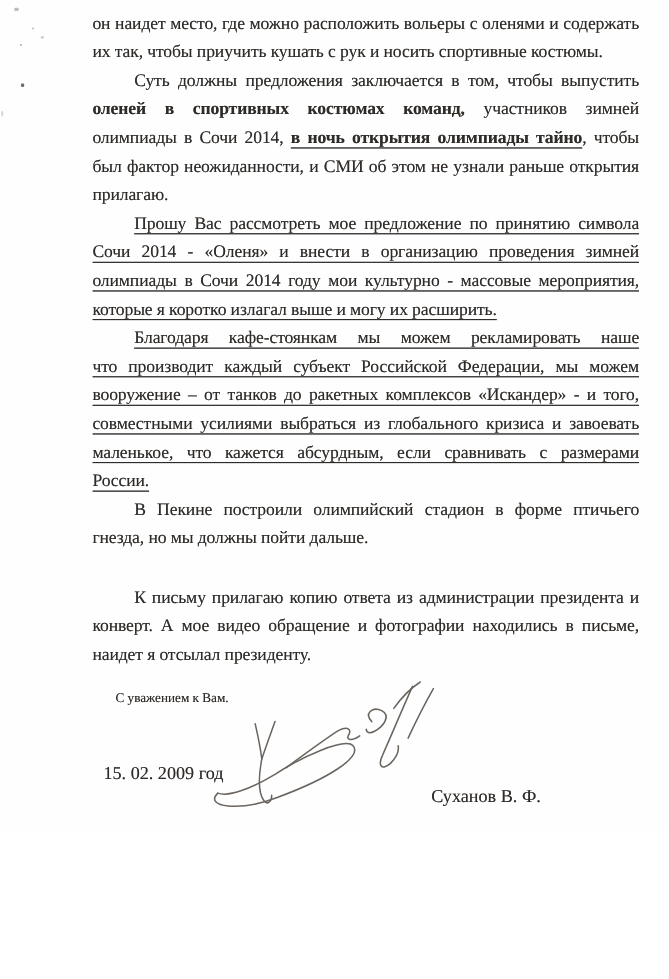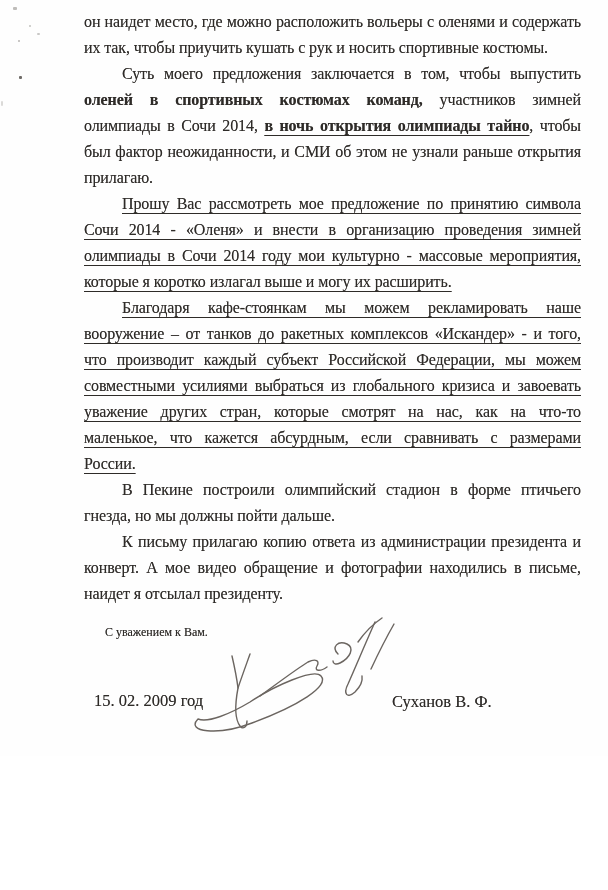--- a/index.html
+++ b/index.html
@@ -65,21 +65,21 @@
     position: absolute;
     left: 10px;
     top: 46px;
     font-size: 16.5px;
     white-space: nowrap;
     text-shadow: 0 0 0.5px rgba(45,42,40,0.55);
   }
   .name {
     position: absolute;
     left: 308px;
-    top: 47px;
+    top: 67px;
     font-size: 16.5px;
     white-space: nowrap;
     text-shadow: 0 0 0.5px rgba(45,42,40,0.55);
   }
   .signature {
     position: absolute;
     left: 106px;
     top: -31px;
   }
   .signature path {
@@ -105,39 +105,38 @@
   <div class="speck" style="left:37px; top:33px; width:3px; height:2px; opacity:.45;"></div>
   <div class="speck" style="left:18px; top:40px; width:2px; height:2px; opacity:.6;"></div>
   <div class="speck" style="left:19px; top:76px; width:3px; height:3px; opacity:.85; background:#55514c;"></div>
   <div class="speck" style="left:1px; top:101px; width:2px; height:5px; opacity:.3;"></div>
 
   <div class="content">
 
     <div id="letter-body">
         <div class="line"><span class="">он наидет место, где можно расположить вольеры с оленями и содержать</span></div>
         <div class="line last"><span class="">их так, чтобы приучить кушать с рук и носить спортивные костюмы.</span></div>
-        <div class="line indent"><span class="">Суть моего предложения заключается в том, чтобы выпустить</span></div>
+        <div class="line indent"><span class="">Суть должны предложения заключается в том, чтобы выпустить</span></div>
         <div class="line"><span class="seg-b ">оленей в спортивных костюмах команд,</span><span class=""> участников зимней</span></div>
         <div class="line"><span class="">олимпиады в Сочи 2014, </span><span class="seg-b seg-u">в ночь открытия олимпиады тайно</span><span class="">, чтобы</span></div>
         <div class="line"><span class="">был фактор неожиданности, и СМИ об этом не узнали раньше открытия</span></div>
         <div class="line last"><span class="">прилагаю.</span></div>
         <div class="line indent"><span class="seg-u">Прошу Вас рассмотреть мое предложение по принятию символа</span></div>
         <div class="line"><span class="seg-u">Сочи 2014 - «Оленя» и внести в организацию проведения зимней</span></div>
         <div class="line"><span class="seg-u">олимпиады в Сочи 2014 году мои культурно - массовые мероприятия,</span></div>
         <div class="line last"><span class="seg-u">которые я коротко излагал выше и могу их расширить.</span></div>
         <div class="line indent"><span class="seg-u">Благодаря кафе-стоянкам мы можем рекламировать наше</span></div>
+        <div class="line"><span class="seg-u">что производит каждый субъект Российской Федерации, мы можем</span></div>
         <div class="line"><span class="seg-u">вооружение – от танков до ракетных комплексов «Искандер» - и того,</span></div>
-        <div class="line"><span class="seg-u">что производит каждый субъект Российской Федерации, мы можем</span></div>
         <div class="line"><span class="seg-u">совместными усилиями выбраться из глобального кризиса и завоевать</span></div>
-        <div class="line"><span class="seg-u">уважение других стран, которые смотрят на нас, как на что-то</span></div>
         <div class="line"><span class="seg-u">маленькое, что кажется абсурдным, если сравнивать с размерами</span></div>
         <div class="line last"><span class="seg-u">России.</span></div>
         <div class="line indent"><span class="">В Пекине построили олимпийский стадион в форме птичьего</span></div>
         <div class="line last"><span class="">гнезда, но мы должны пойти дальше.</span></div>
-        <div class="line indent" style=""><span class="">К письму прилагаю копию ответа из администрации президента и</span></div>
+        <div class="line indent" style="margin-top: 28px;"><span class="">К письму прилагаю копию ответа из администрации президента и</span></div>
         <div class="line"><span class="">конверт. А мое видео обращение и фотографии находились в письме,</span></div>
         <div class="line last"><span class="">наидет я отсылал президенту.</span></div>
       </div>
 
     <div class="closing">С уважением к Вам.</div>
 
     <div class="sign-row">
       <span class="date">15. 02. 2009 год</span>
 
       <svg class="signature" width="210" height="122" viewBox="0 0 210 122" aria-hidden="true">

